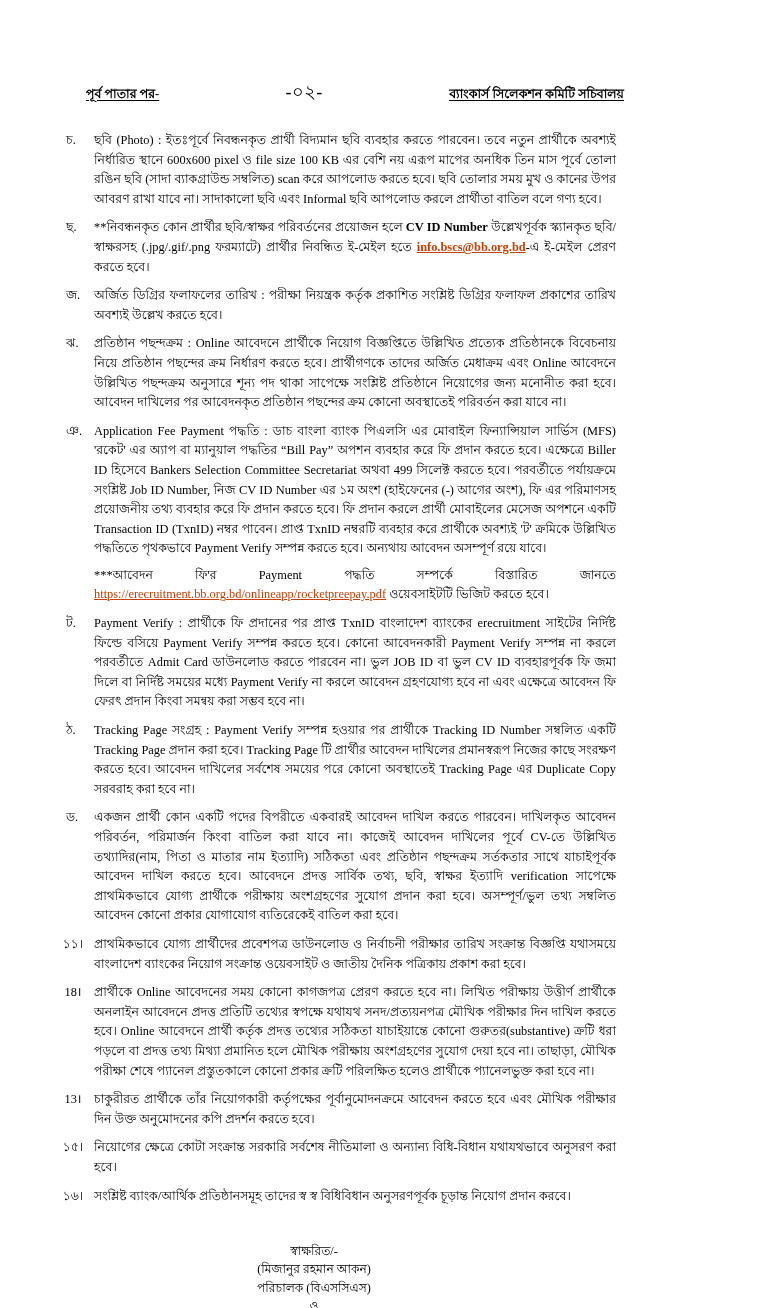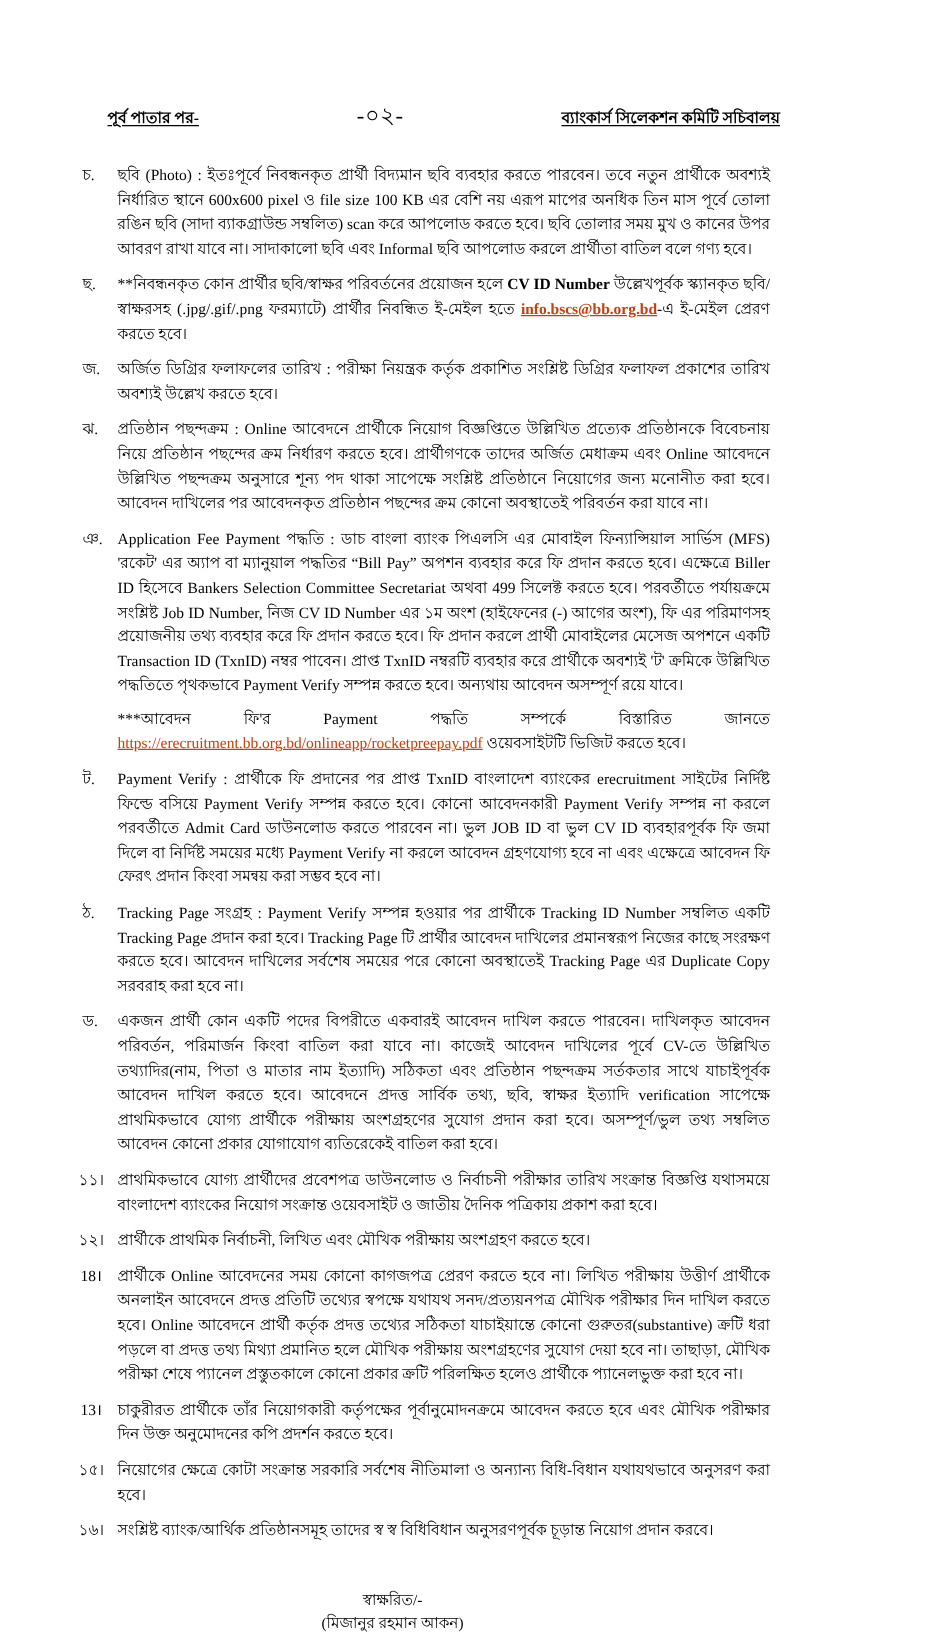--- a/index.html
+++ b/index.html
@@ -153,26 +153,20 @@
     </div>
   </div>
 
   <div class="item">
     <div class="marker num">১১।</div>
     <div class="body">
       <p>প্রাথমিকভাবে যোগ্য প্রার্থীদের প্রবেশপত্র ডাউনলোড ও নির্বাচনী পরীক্ষার তারিখ সংক্রান্ত বিজ্ঞপ্তি যথাসময়ে বাংলাদেশ ব্যাংকের নিয়োগ সংক্রান্ত ওয়েবসাইট ও জাতীয় দৈনিক পত্রিকায় প্রকাশ করা হবে।</p>
     </div>
   </div>
 
-  <div class="item">
-    <div class="marker num">১২।</div>
-    <div class="body">
-      <p>প্রার্থীকে প্রাথমিক নির্বাচনী, লিখিত এবং মৌখিক পরীক্ষায় অংশগ্রহণ করতে হবে।</p>
-    </div>
-  </div>
 
   <div class="item">
     <div class="marker num">18।</div>
     <div class="body">
       <p>প্রার্থীকে Online আবেদনের সময় কোনো কাগজপত্র প্রেরণ করতে হবে না। লিখিত পরীক্ষায় উত্তীর্ণ প্রার্থীকে অনলাইন আবেদনে প্রদত্ত প্রতিটি তথ্যের স্বপক্ষে যথাযথ সনদ/প্রত্যয়নপত্র মৌখিক পরীক্ষার দিন দাখিল করতে হবে। Online আবেদনে প্রার্থী কর্তৃক প্রদত্ত তথ্যের সঠিকতা যাচাইয়ান্তে কোনো গুরুতর(substantive) ক্রটি ধরা পড়লে বা প্রদত্ত তথ্য মিথ্যা প্রমানিত হলে মৌখিক পরীক্ষায় অংশগ্রহণের সুযোগ দেয়া হবে না। তাছাড়া, মৌখিক পরীক্ষা শেষে প্যানেল প্রস্তুতকালে কোনো প্রকার ক্রটি পরিলক্ষিত হলেও প্রার্থীকে প্যানেলভুক্ত করা হবে না।</p>
     </div>
   </div>
 
   <div class="item">
     <div class="marker num">13।</div>

